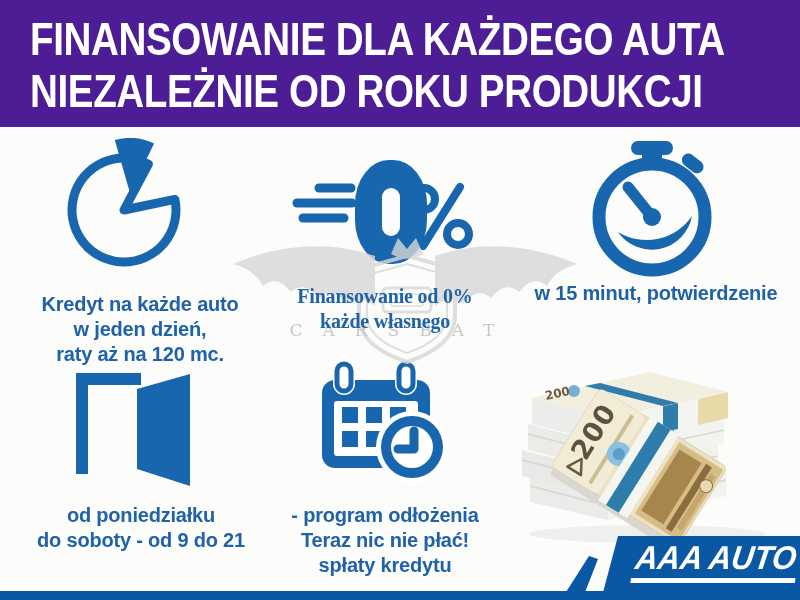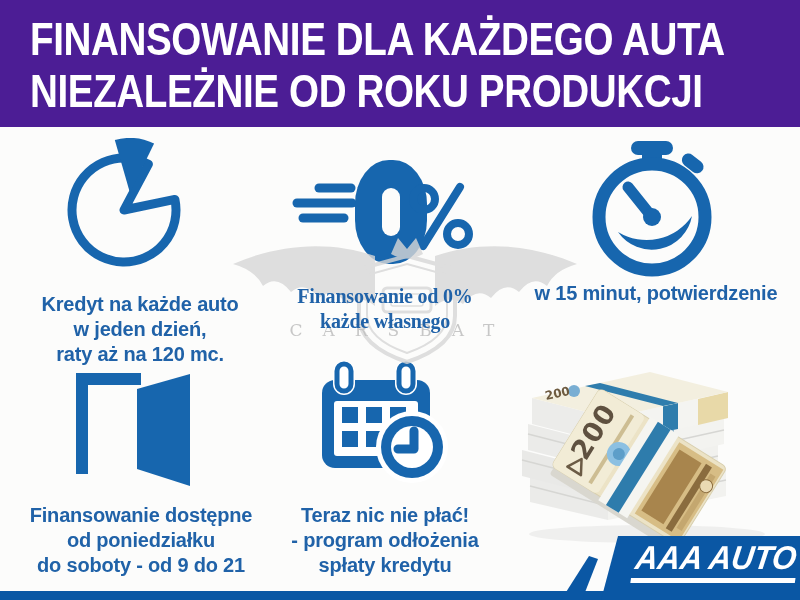--- a/index.html
+++ b/index.html
@@ -192,27 +192,26 @@
     <div>raty aż na 120 mc.</div>
   </div>
   <div id="t2" class="ftext">
     <div>Finansowanie od 0%</div>
     <div>każde własnego</div>
   </div>
   <div id="t3" class="ftext">
     <div>w 15 minut, potwierdzenie</div>
   </div>
   <div id="t4" class="ftext">
-    <div>Finansowanie dostępne</div>
     <div>od poniedziałku</div>
     <div>do soboty - od 9 do 21</div>
   </div>
   <div id="t5" class="ftext">
+    <div>- program odłożenia</div>
     <div>Teraz nic nie płać!</div>
-    <div>- program odłożenia</div>
     <div>spłaty kredytu</div>
   </div>
 
   <div class="strip"></div>
   <svg class="banner-svg" width="260" height="70" viewBox="0 0 260 70">
     <polygon points="78,6 260,6 260,70 61,70" fill="#0a57a4"></polygon>
     <polygon points="49,26 58,29 42,70 21,70" fill="#0a57a4"></polygon>
   </svg>
   <div class="logo">
     <span class="logo-text">AAA AUTO</span>

